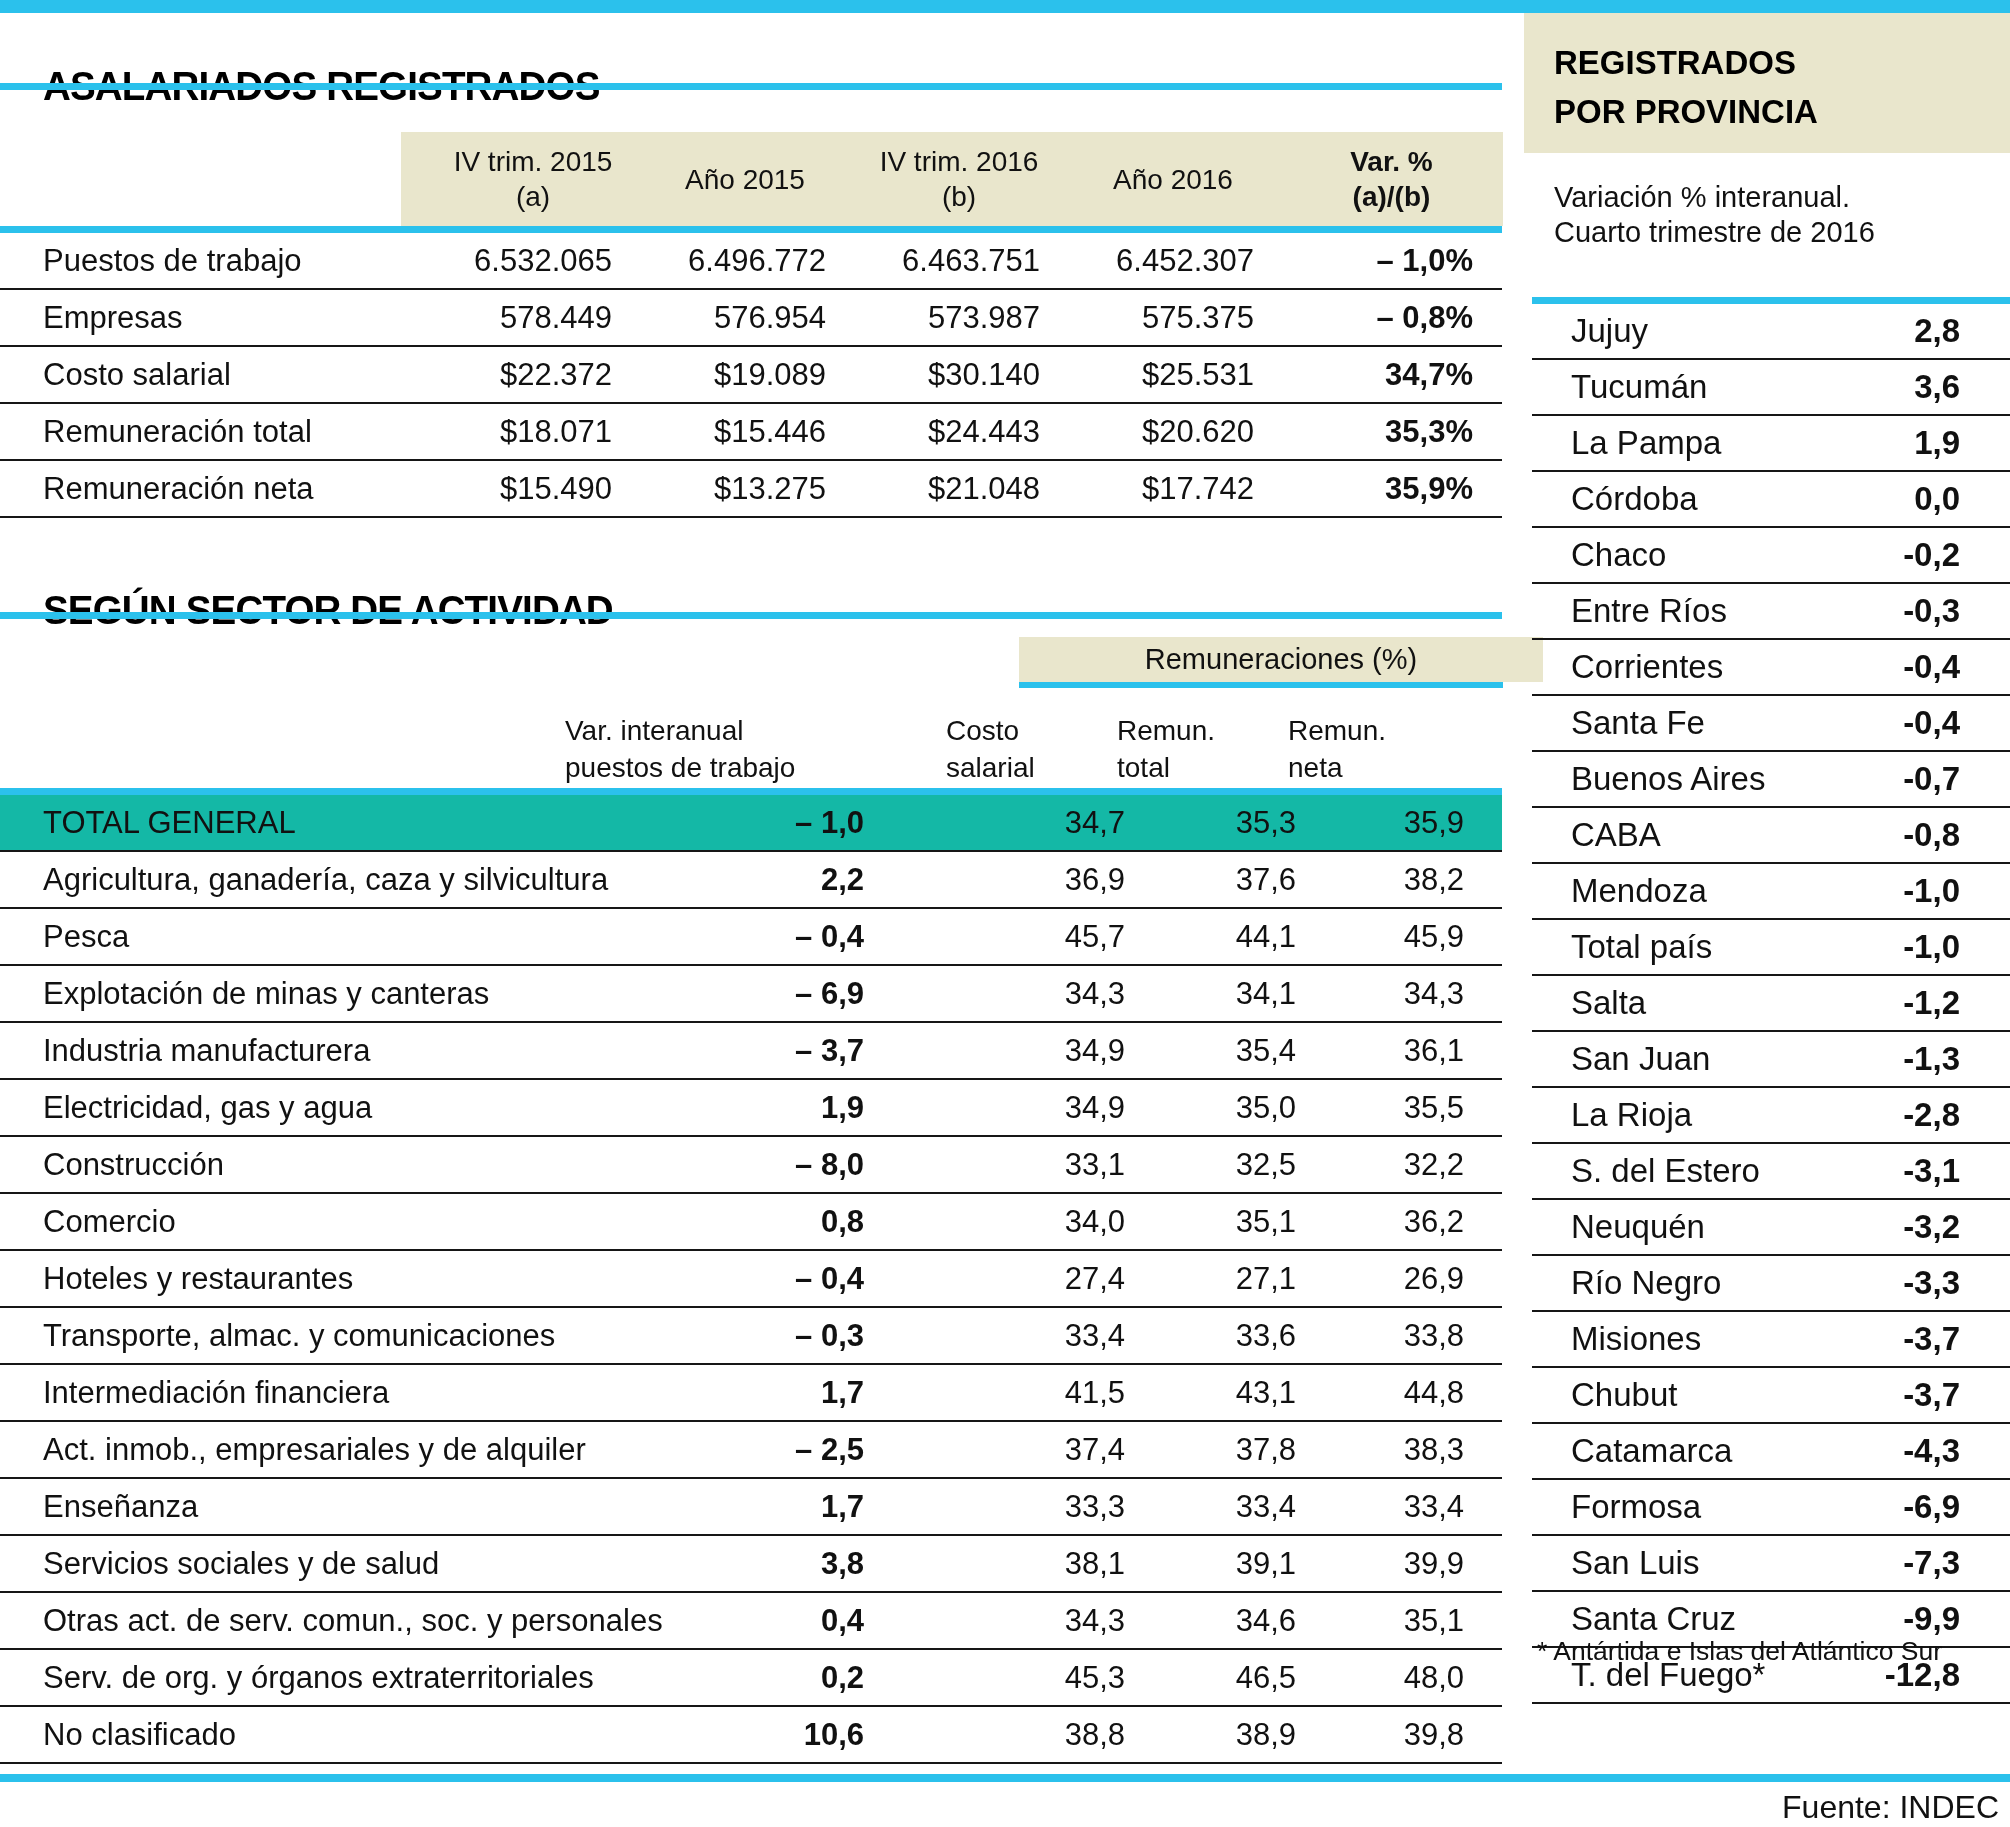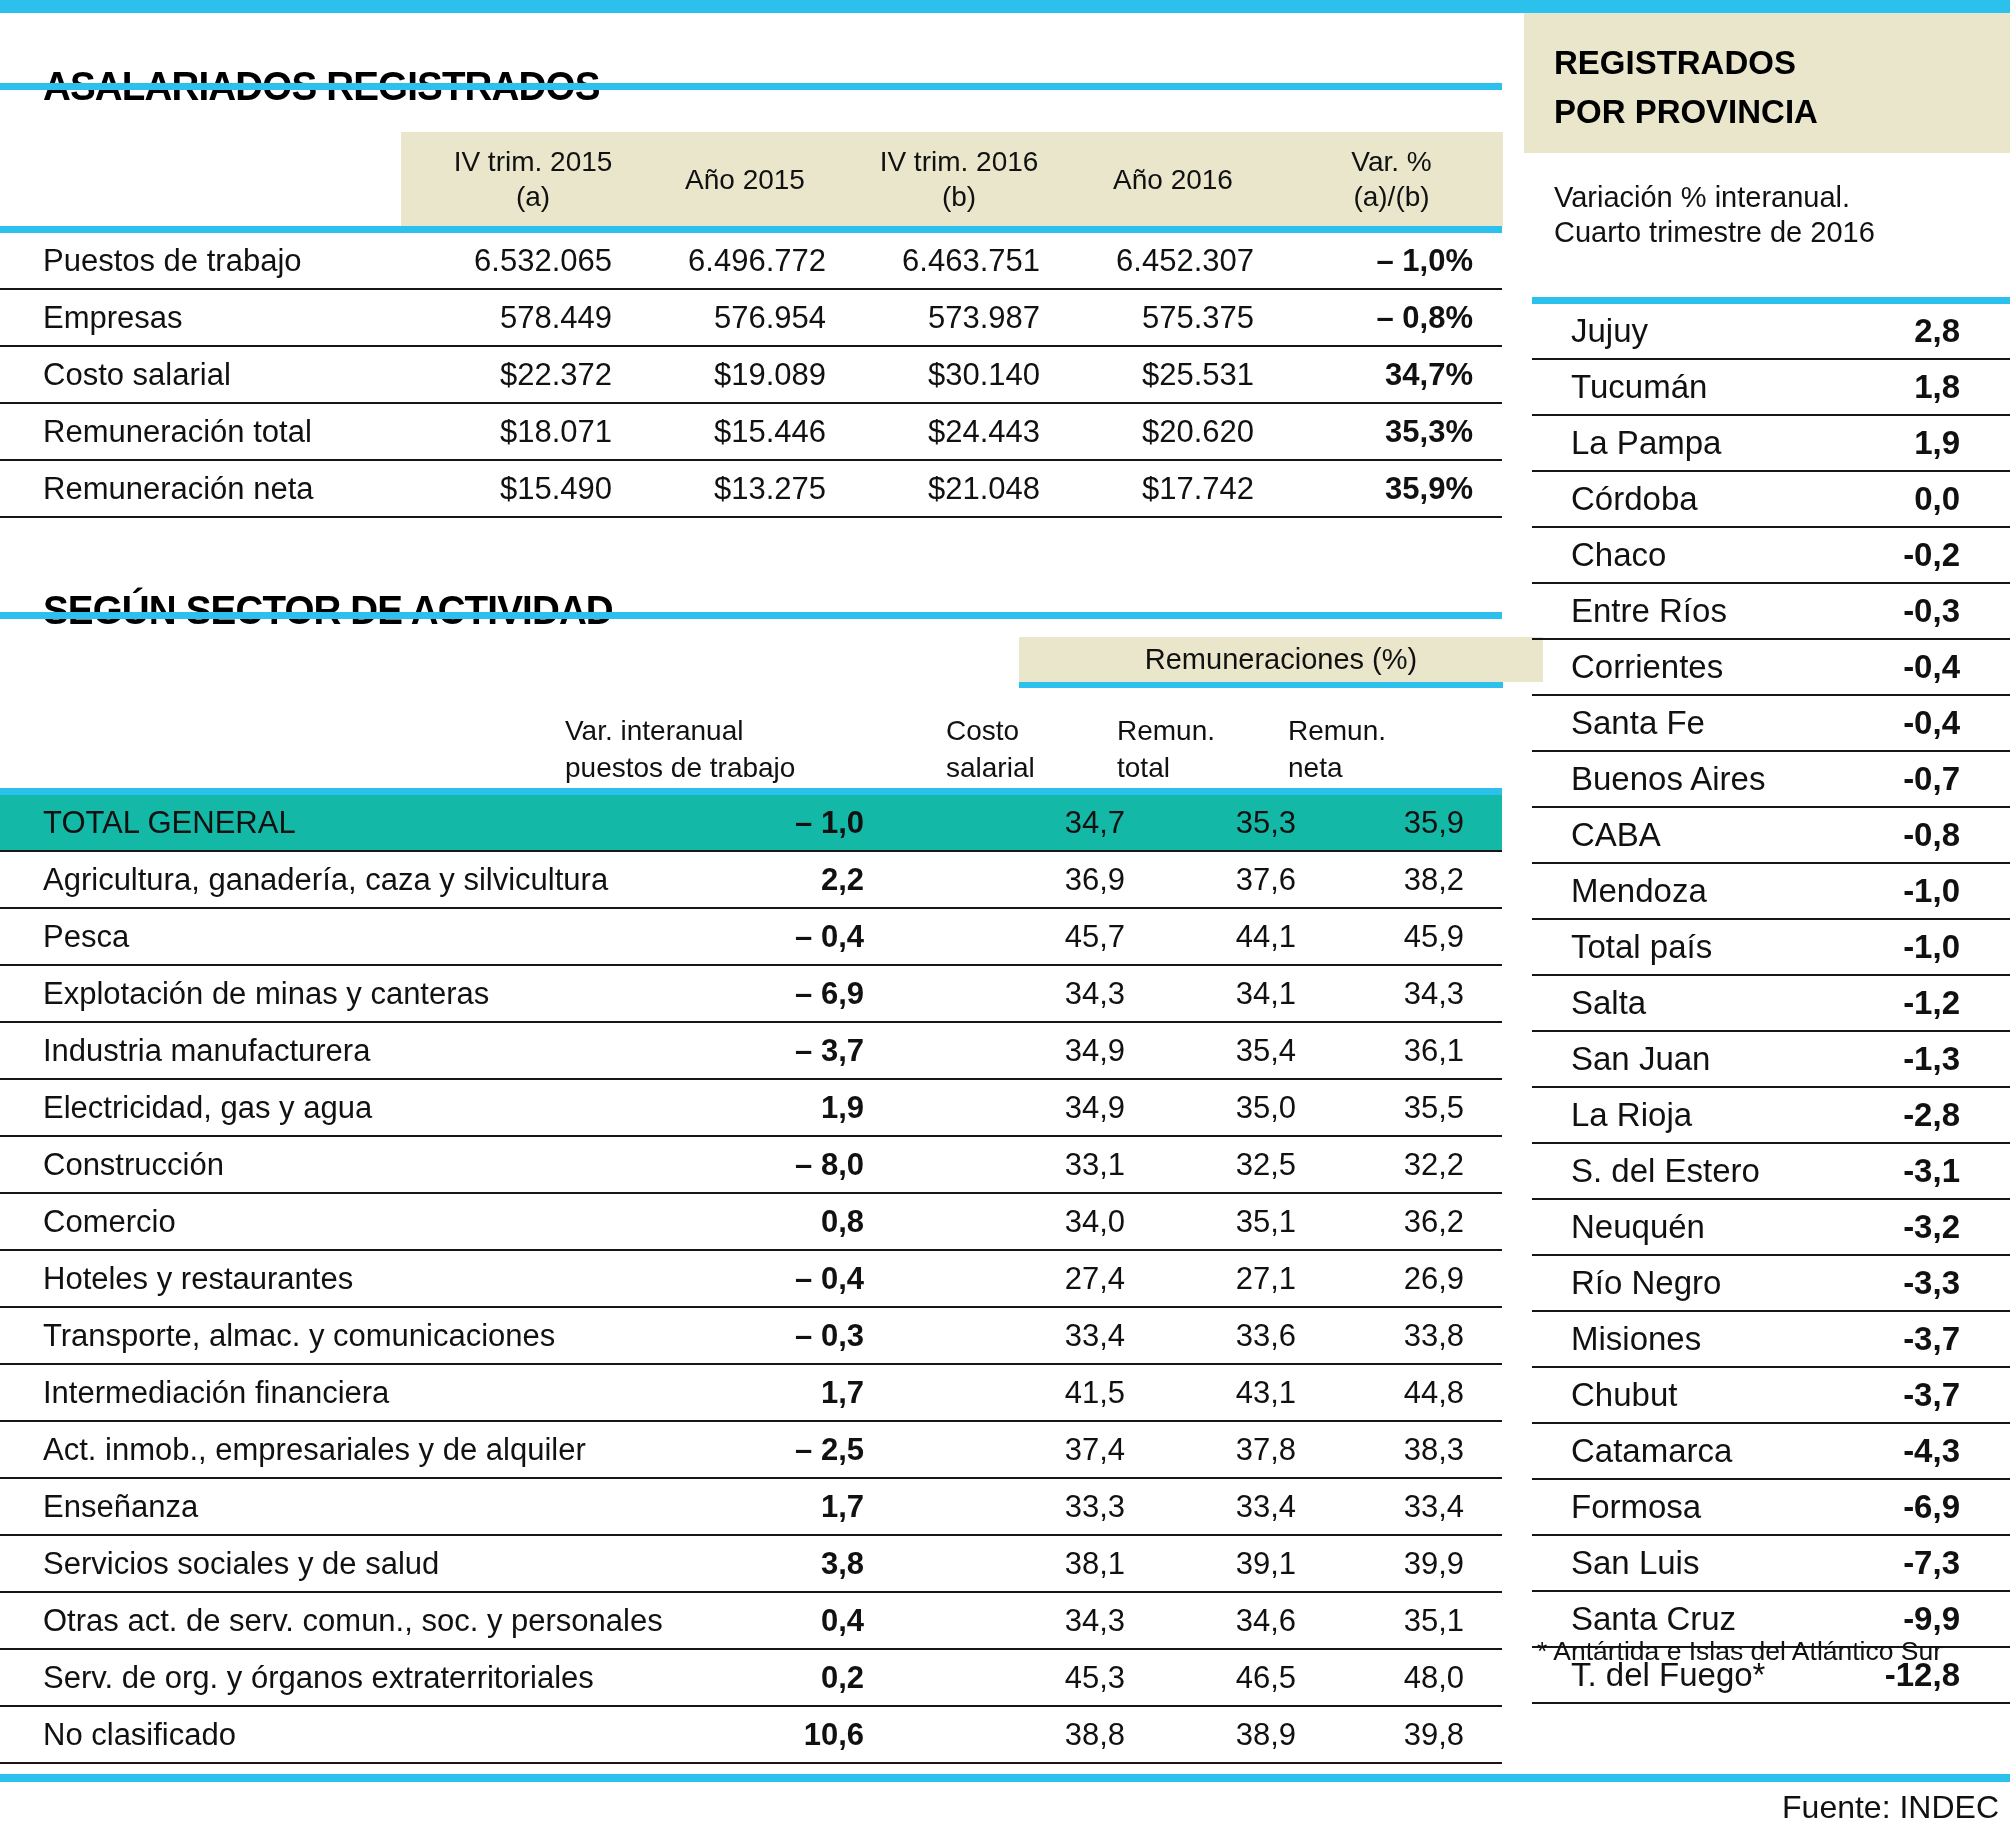--- a/index.html
+++ b/index.html
@@ -38,21 +38,21 @@
   .num{justify-content:flex-end;}
   .t1-row .c1,.t1-row .c2,.t1-row .c3,.t1-row .c4{padding-right:26px;}
   .t1-row .c5{padding-right:30px;font-weight:bold;}
   .t2-row .c4{padding-right:37px;}
   .t2-row .c1{font-weight:bold;}
   .t2-row.total{background:#14b8a6;}
   
   .t1head{left:0;top:132px;height:94px;}
   .t1head .hcell{display:flex;flex-direction:column;align-items:center;justify-content:center;
                  font-size:28px;line-height:35px;text-align:center;}
-  .t1head .bold{font-weight:normal;}
+  .t1head .bold{font-weight:bold;}
   
   .t2h{position:absolute;top:712px;text-align:left;font-size:28px;line-height:37px;}
   .t2h-var{left:565px;width:514px;}
   .t2h-costo{left:946px;width:257px;}
   .t2h-rtotal{left:1117px;width:257px;}
   .t2h-rneta{left:1288px;width:257px;}
   
   .sbbeige{left:1524px;top:13px;width:487px;height:140px;background:#e9e6cc;}
   .sbtitle{left:1554px;top:38px;font-size:34px;font-weight:bold;color:#000;line-height:49px;
            transform:scaleX(0.97);transform-origin:left center;white-space:nowrap;}
@@ -297,21 +297,21 @@
   <div>Cuarto trimestre de 2016</div>
 </div>
 <div class="abs sbrule"></div>
 <ul class="abs sblist" id="sblist">
     <li class="sb-row">
       <span class="nm">Jujuy</span>
       <span class="val">2,8</span>
     </li>
     <li class="sb-row">
       <span class="nm">Tucumán</span>
-      <span class="val">1,8</span>
+      <span class="val">3,6</span>
     </li>
     <li class="sb-row">
       <span class="nm">La Pampa</span>
       <span class="val">1,9</span>
     </li>
     <li class="sb-row">
       <span class="nm">Córdoba</span>
       <span class="val">0,0</span>
     </li>
     <li class="sb-row">

